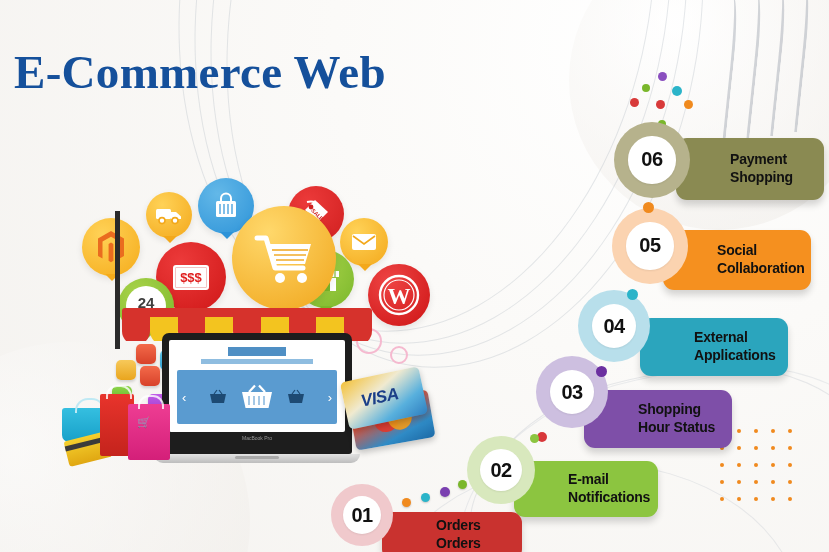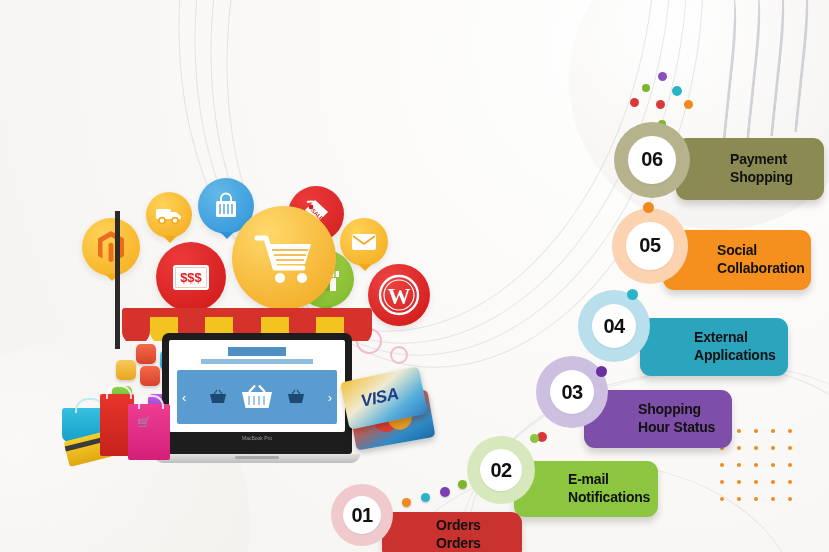--- a/index.html
+++ b/index.html
@@ -283,20 +283,21 @@
         <i></i>
       <i></i>
         <i></i>
         <i></i>
         <i></i>
         <i></i>
     </div>
   </div>
 
   <h1 class="title">
+    <span>E-Commerce  Web</span>
   </h1>
 
   <div class="illus">
 
     <div class="ring-o" style="left:296px; top:150px; width:26px;height:26px;border-color:#f5b9cf;"></div>
     <div class="ring-o" style="left:330px; top:168px; width:18px;height:18px;border-color:#f5b9cf;"></div>
     <div class="ring-o" style="left:268px; top:180px; width:22px;height:22px;border-color:#f5b9cf;"></div>
 
     <div class="bubble b-magento">
       <svg class="m-shape" viewBox="0 0 30 34" aria-hidden="true">
@@ -328,20 +329,27 @@
         </g>
       </svg>
       <i class="tail" style="border-top:7px solid #2d93d8;"></i>
     </div>
 
     <div class="bubble b-money">
       <span class="money-chip">$$$</span>
       <i class="tail" style="border-top:7px solid #cf1717;"></i>
     </div>
 
+    <div class="bubble b-24h">
+      <div class="h24">
+        <b>24</b>
+        <span>Hour</span>
+      </div>
+      <i class="tail" style="border-top:7px solid #7ab72b;"></i>
+    </div>
 
 
     <div class="bubble b-sale">
       <svg width="30" height="30" viewBox="0 0 30 30" aria-hidden="true">
         <path d="M6 3 q8 -2 12 4" stroke="#fff" stroke-width="2" fill="none"></path>
         <path d="M4 11 L14 1 L27 13 L17 23 Z" fill="#fff"></path>
         <circle cx="10" cy="8" r="2.4" fill="#d01f1f"></circle>
         <text x="15" y="17" font-size="5.5" fill="#d01f1f" font-weight="700" text-anchor="middle" transform="rotate(45 15 17)">SALE</text>
       </svg>
       <i class="tail" style="border-top:7px solid #d01f1f;"></i>

